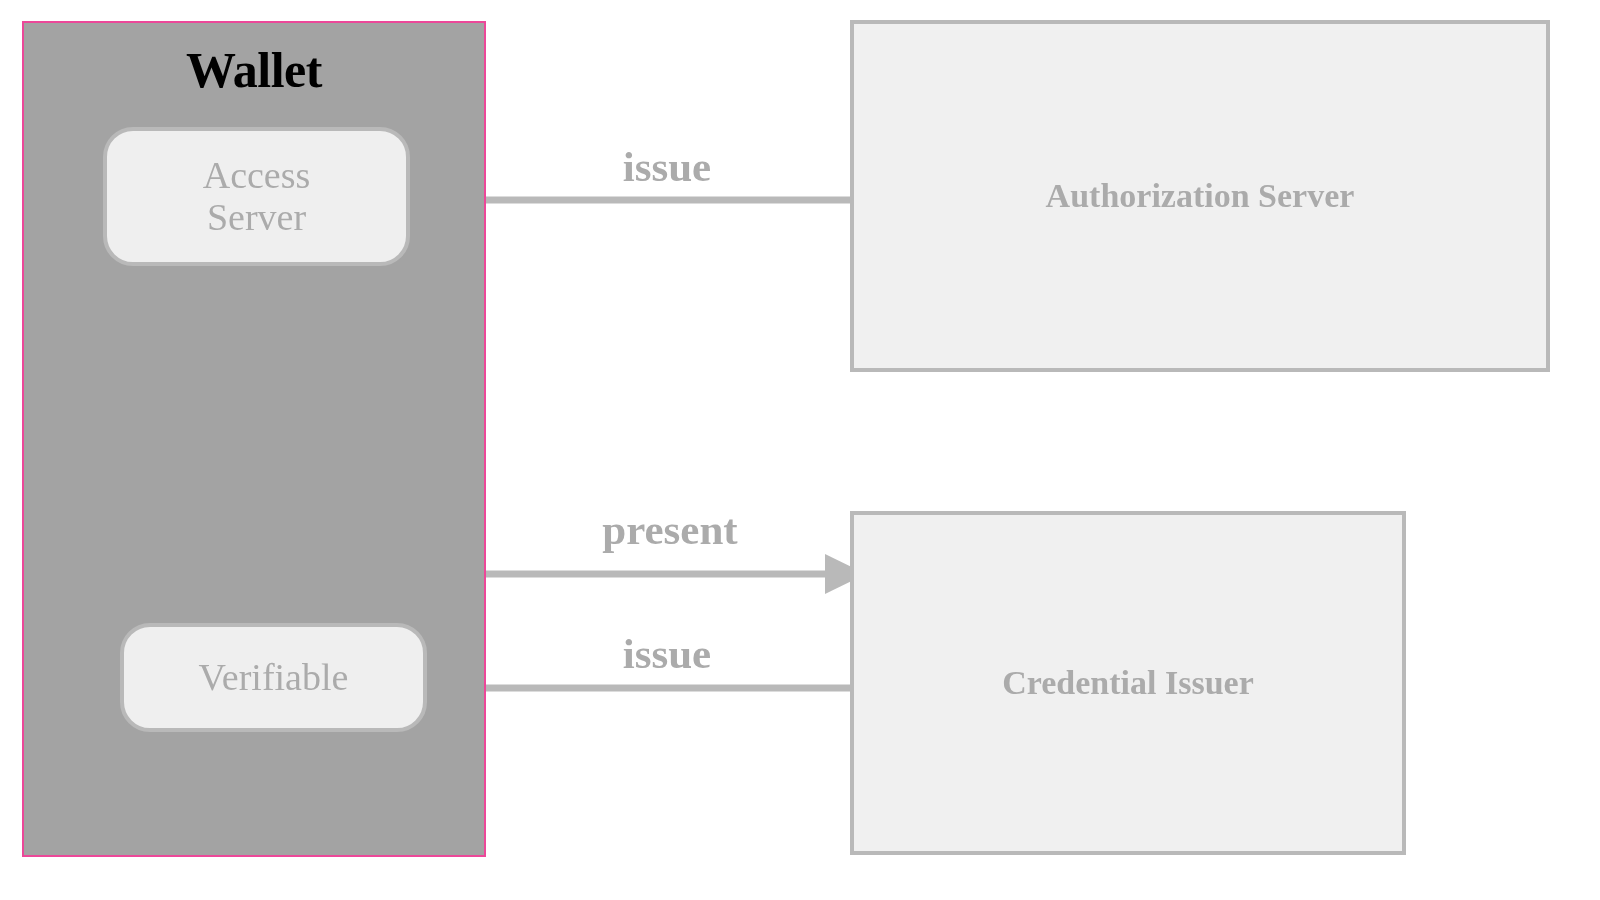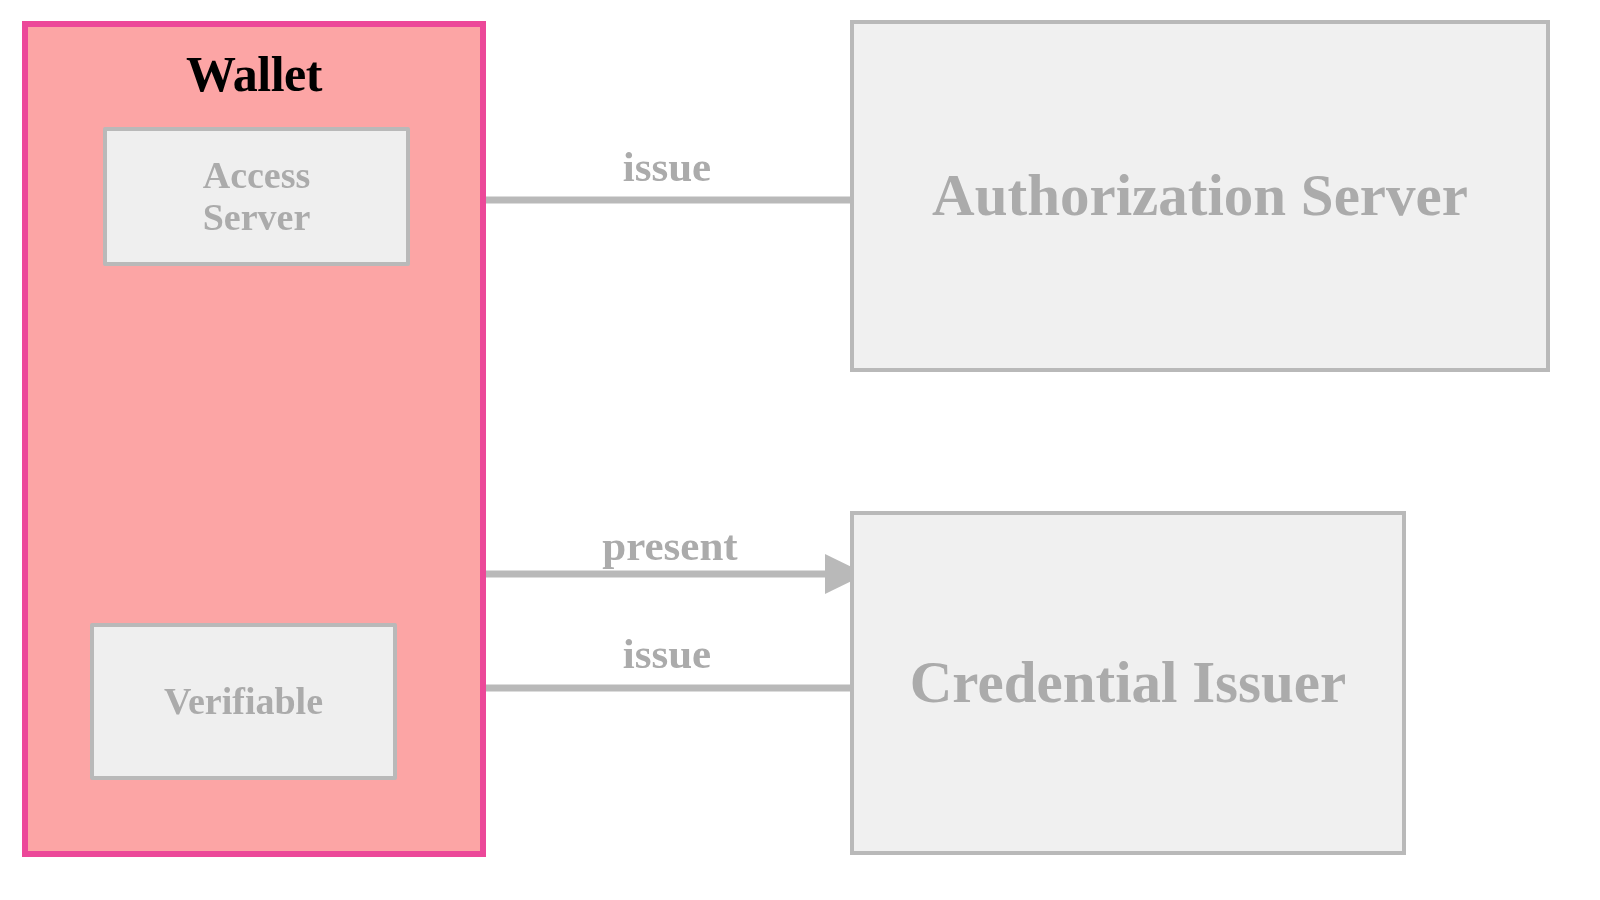--- a/index.html
+++ b/index.html
@@ -33,22 +33,22 @@
     z-index: 1;
   }
 
   
   .wallet-container {
     position: absolute;
     left: 22px;
     top: 21px;
     width: 464px;
     height: 836px;
-    background: #fca5a5;
-    border: 6px solid #ec4899;
+    background: #a3a3a3;
+    border: 2px solid #ec4899;
     box-sizing: border-box;
     z-index: 2;
   }
   .wallet-title {
     position: absolute;
     left: 0;
     top: 22px;
     width: 100%;
     text-align: center;
     font-size: 50px;
@@ -56,58 +56,58 @@
     color: #000000;
     line-height: 1;
     letter-spacing: -0.5px;
   }
 
   
   .node-rounded {
     position: absolute;
     background: #EFEFEF;
     border: 4px solid #B9B9B9;
-    border-radius: 2px;
+    border-radius: 30px;
     box-sizing: border-box;
     display: flex;
     align-items: center;
     justify-content: center;
     text-align: center;
     color: #ABABAB;
-    font-weight: bold;
+    font-weight: normal;
     font-size: 38px;
     line-height: 1.08;
     z-index: 3;
   }
   #node-access-token {
     left: 103px;
     top: 127px;
     width: 307px;
     height: 139px;
   }
   #node-verifiable-credential {
-    left: 90px;
+    left: 120px;
     top: 623px;
     width: 307px;
-    height: 157px;
+    height: 109px;
   }
 
   
   .node-square {
     position: absolute;
     background: #F0F0F0;
     border: 4px solid #B9B9B9;
     box-sizing: border-box;
     display: flex;
     align-items: center;
     justify-content: center;
     text-align: center;
     color: #ABABAB;
     font-weight: bold;
-    font-size: 59px;
+    font-size: 34px;
     line-height: 1.05;
     z-index: 2;
   }
   #node-authorization-server {
     left: 850px;
     top: 20px;
     width: 700px;
     height: 352px;
   }
   #node-credential-issuer {
@@ -122,21 +122,21 @@
     position: absolute;
     color: #ABABAB;
     font-weight: bold;
     font-size: 43px;
     line-height: 1;
     white-space: nowrap;
     transform: translateX(-50%);
     z-index: 4;
   }
   #label-issue-token { left: 667px; top: 145px; }
-  #label-present     { left: 670px; top: 524px; }
+  #label-present     { left: 670px; top: 508px; }
   #label-issue-vc    { left: 667px; top: 632px; }
 </style>
 </head>
 <body>
 
 <div id="diagram-canvas">
 
   <svg id="edge-layer" viewBox="0 0 1600 900" width="1600" height="900" xmlns="http://www.w3.org/2000/svg">
 
     <g>

